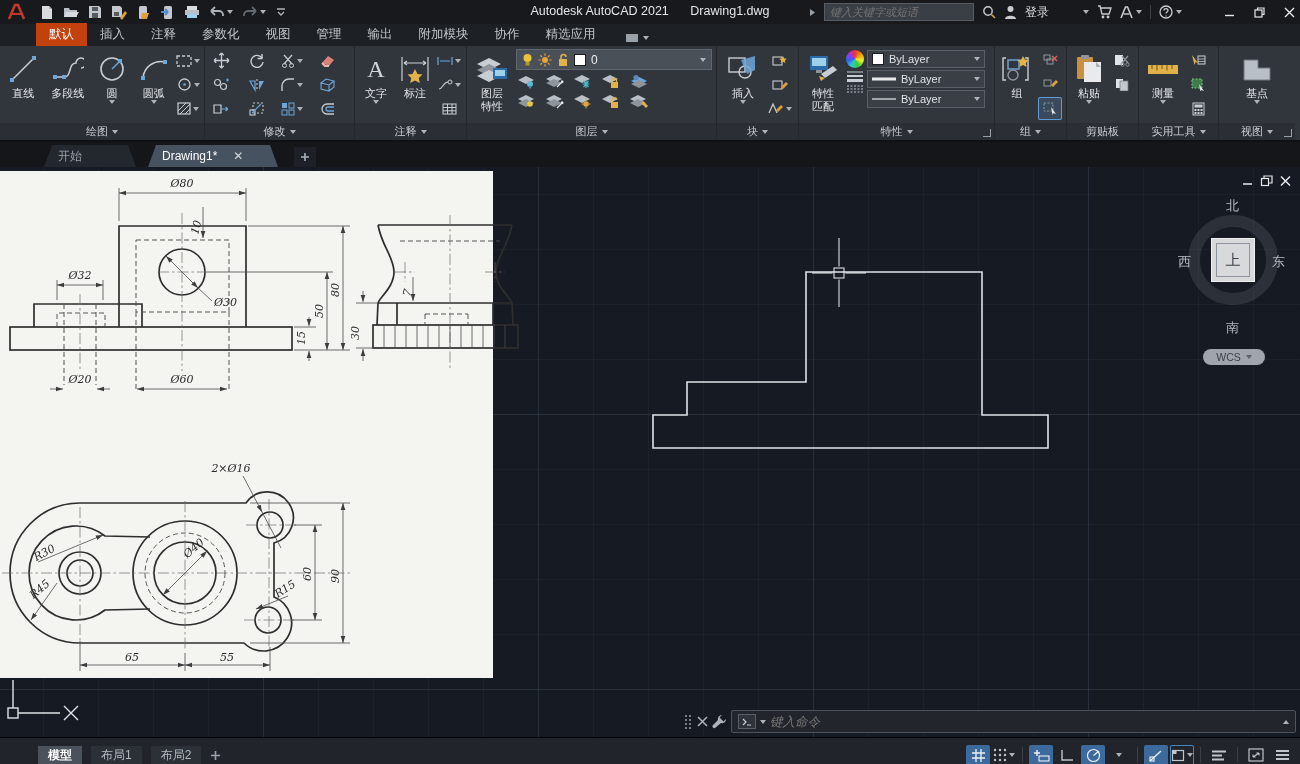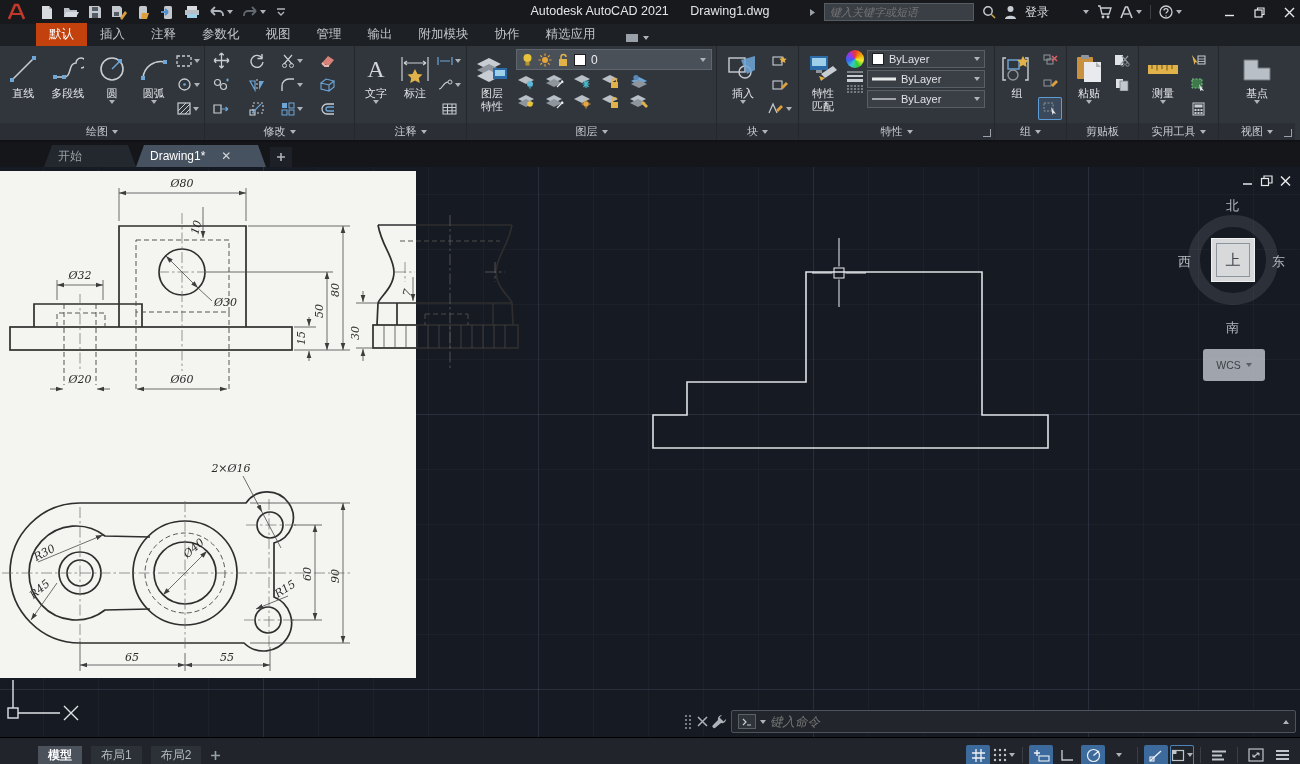--- a/index.html
+++ b/index.html
@@ -41,50 +41,50 @@
 .sbtn{width:24px;height:23px;display:flex;align-items:center;justify-content:center;gap:2px;cursor:pointer;border-radius:2px}
 .layer-dd{width:196px;height:21px;background:#4a5058;border:1px solid #60666e;display:flex;align-items:center;gap:5px;padding:0 5px;cursor:pointer;font-size:12px;color:#eceef1}
 .swatch-w{width:12px;height:12px;background:#fff;border:1px solid #1c1e22;display:inline-block}
 .chips{display:flex;gap:6px;margin-top:3px}
 .chip{width:22px;height:17px;display:flex;align-items:center;justify-content:center;cursor:pointer}
 .pdd{width:118px;height:18px;background:#3a3f46;border:1px solid #595f67;display:flex;align-items:center;gap:5px;padding:0 4px;font-size:11px;color:#dfe2e6;cursor:pointer;margin-bottom:2px}
 .pdd .fill{flex:1}
 .wheel{width:18px;height:18px;border-radius:50%;background:conic-gradient(#e33,#e90,#ee3,#3c3,#3cc,#36e,#93e,#e33);cursor:pointer}
 
 
-.filetabs{height:25px;background:#14161a;display:flex;align-items:flex-end;padding-left:44px;gap:0;flex:0 0 auto}
+.filetabs{height:25px;background:#14161a;display:flex;align-items:flex-end;padding-left:44px;gap:12px;flex:0 0 auto}
 .ftab{height:22px;display:flex;align-items:center;padding:0 14px;font-size:12px;cursor:pointer;
   clip-path:polygon(8px 0,calc(100% - 8px) 0,100% 100%,0 100%)}
 .ftab.start{background:#23272e;color:#9aa0a8;width:92px}
 .ftab.active{background:#46525f;color:#fff;gap:16px;width:130px}
 .ftab .x{font-size:12px;color:#d5d9de;cursor:pointer}
 .ftab-add{width:22px;height:20px;display:flex;align-items:center;justify-content:center;color:#aeb3ba;cursor:pointer;background:#1d2127;margin-left:4px}
 
 
 .canvas{position:relative;height:570px;flex:0 0 auto;background:#161a22;cursor:crosshair;
  background-image:
   linear-gradient(to right,rgba(120,140,175,.13) 1px,transparent 1px),
   linear-gradient(to bottom,rgba(120,140,175,.13) 1px,transparent 1px),
   linear-gradient(to right,rgba(120,140,175,.055) 1px,transparent 1px),
   linear-gradient(to bottom,rgba(120,140,175,.055) 1px,transparent 1px);
  background-size:275px 275px,275px 275px,55px 55px,55px 55px;
  background-position:-12px -28px,-12px -28px,-12px -28px,-12px -28px}
-.paper{position:absolute;left:0;top:4px;width:416px;height:507px;background:#f4f4f1}
+.paper{position:absolute;left:0;top:4px;width:493px;height:507px;background:#f4f4f1}
 .overlay{position:absolute;inset:0;pointer-events:none}
 .viewcube{position:absolute;left:1176px;top:30px;width:116px;height:150px;font-size:13px;color:#b6bbc2}
 .vc-ring{position:absolute;left:12px;top:18px;width:90px;height:90px;border-radius:50%;border:12px solid rgba(190,200,215,.13)}
 .vc-face{position:absolute;left:35px;top:41px;width:44px;height:44px;background:#d7d9db;border:1px solid #eef0f2;
   display:flex;align-items:center;justify-content:center;cursor:pointer}
 .vc-face .inner{width:34px;height:34px;border:1.5px solid #8f959c;display:flex;align-items:center;justify-content:center;
   font-size:15px;color:#3f444b}
 .vc-n{position:absolute;left:50px;top:0;cursor:pointer}
 .vc-s{position:absolute;left:50px;top:122px;cursor:pointer}
 .vc-w{position:absolute;left:2px;top:56px;cursor:pointer}
 .vc-e{position:absolute;left:96px;top:56px;cursor:pointer}
-.wcs{position:absolute;left:27px;top:152px;width:62px;height:32px;background:rgba(190,197,204,.82);border-radius:3px;
+.wcs{position:absolute;left:27px;top:152px;width:62px;height:16px;background:rgba(190,197,204,.82);border-radius:8px;
   display:flex;align-items:center;justify-content:center;gap:5px;font-size:10.5px;color:#3a3f45;cursor:pointer}
 .wcs .car{border-top-color:#5a6066}
 .winctl{position:absolute;right:8px;top:8px;display:flex;gap:6px}
 .cmd-hist{position:absolute;left:744px;top:521px;background:rgba(92,97,104,.92);color:#f0f2f5;
   font-family:"DejaVu Sans Mono","Liberation Sans",monospace;font-size:12.5px;padding:1px 7px;white-space:nowrap}
 .cmdbar{position:absolute;left:684px;top:543px;right:4px;height:23px;display:flex;align-items:center;gap:4px}
 .cmd-field{flex:1;height:23px;background:#22262c;border:1px solid #4d535b;border-radius:2px;display:flex;align-items:center;gap:4px;padding:0 6px}
 .cmd-field input{flex:1;background:transparent;border:none;outline:none;color:#9aa0a9;font-size:12.5px;font-style:italic;font-family:"Liberation Sans",sans-serif}
 .cmdicon{width:18px;height:15px;background:#2f343b;border:1px solid #5a6068;display:flex;align-items:center;justify-content:center;cursor:pointer}
 

